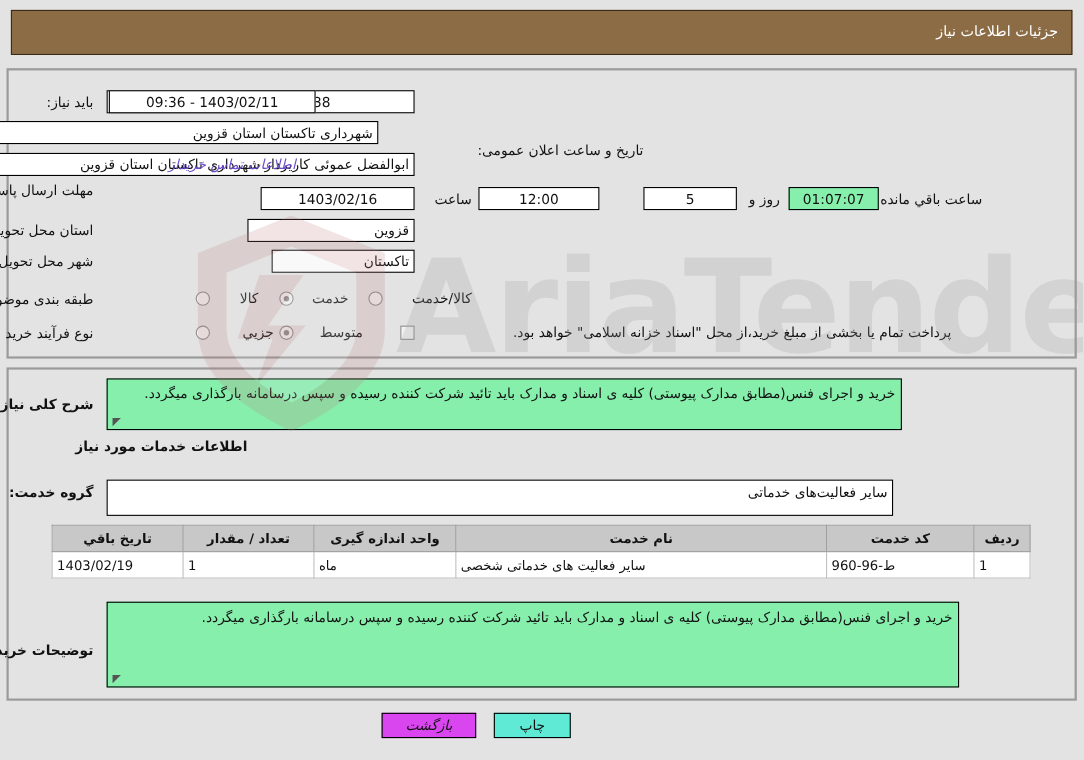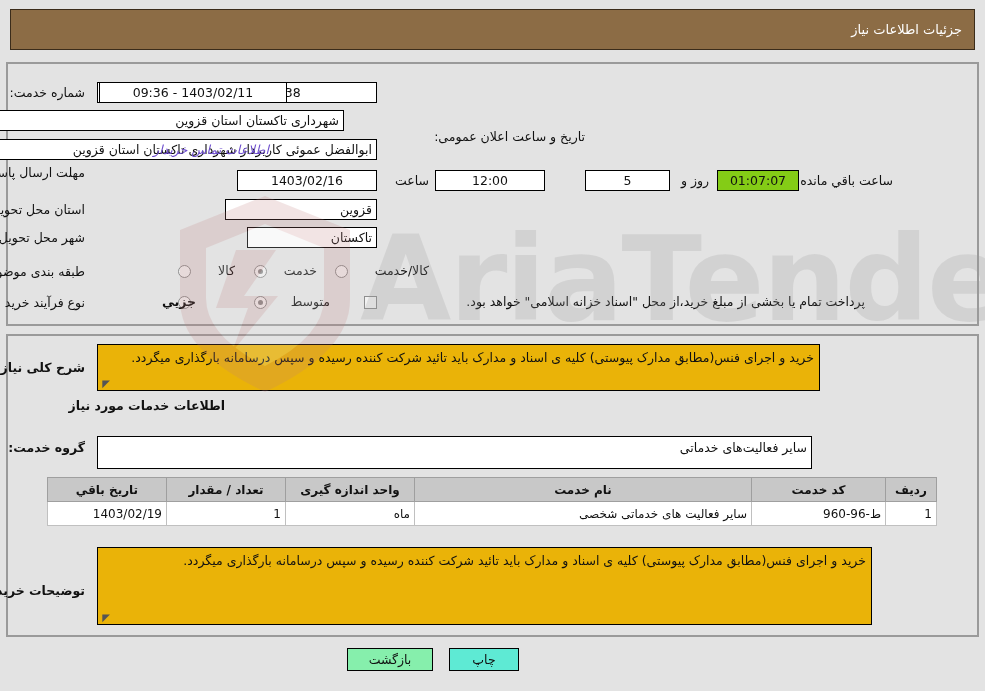--- a/index.html
+++ b/index.html
@@ -83,21 +83,21 @@
     line-height: 19px;
     padding: 0 4px;
     font-size: 12.5px;
     color: #111;
     white-space: nowrap;
     overflow: hidden;
     z-index: 3;
     text-align: right;
   }
   .fld.center { text-align: center; }
-  .fld.yellow { background: #84cc16; }
+  .fld.yellow { background: #86efac; }
   .plainword {
     position: absolute;
     font-size: 12.5px;
     color: #111;
     white-space: nowrap;
     z-index: 3;
   }
   .link {
     position: absolute;
     font-size: 12.5px;
@@ -132,21 +132,21 @@
     border: 1px solid #8e8e8e;
     background: #f2f2f2;
     box-sizing: border-box;
     z-index: 3;
   }
 
   
   .ta {
     position: absolute;
     box-sizing: border-box;
-    background: #eab308;
+    background: #86efac;
     border: 1px solid #000000;
     font-size: 12.5px;
     color: #111;
     padding: 3px 5px;
     line-height: 1.55;
     text-align: right;
     overflow: hidden;
     z-index: 3;
   }
   .ta .grip {
@@ -192,42 +192,42 @@
     font-size: 12px;
     padding: 0 4px;
     text-align: center;
     white-space: nowrap;
   }
   table.grid td {
     background: #ffffff;
     border: 1px solid #c0c0c0;
     height: 23px;
     padding: 0 4px;
-    text-align: right;
+    text-align: left;
     color: #111;
     font-size: 12px;
     white-space: nowrap;
   }
 
   
   .btn {
     position: absolute;
     box-sizing: border-box;
     height: 23px;
     line-height: 21px;
     border: 1px solid #000000;
     text-align: center;
     font-size: 12.5px;
     color: #111;
     cursor: pointer;
     z-index: 3;
     user-select: none;
   }
   .btn-print  { background: #5eead4; }
-  .btn-back   { background: #86efac; }
+  .btn-back   { background: #d946ef; font-style: italic; }
 </style>
 </head>
 <body>
 
 <div class="watermark">
   <svg width="985" height="691" viewBox="0 0 985 691" xmlns="http://www.w3.org/2000/svg">
     <g opacity="0.20">
       <path d="M180 230 L265 196 L350 230 L350 300 Q350 352 265 392 Q180 352 180 300 Z" fill="#c07d7d"></path>
       <path d="M206 248 L265 224 L324 248 L324 298 Q324 336 265 366 Q206 336 206 298 Z" fill="#e3e3e3"></path>
       <path d="M236 250 L276 250 L244 296 L278 296 L232 352 L248 308 L216 308 Z" fill="#c07d7d"></path>
@@ -237,21 +237,21 @@
     </g>
   </svg>
 </div>
 
 <div class="titlebar">
   <span class="titlebar-text">جزئیات اطلاعات نیاز</span>
 </div>
 
 <div class="panel panel-top"></div>
 
-<div class="lbl" style="right:900px; top:85px;">شماره خدمت:</div>
+<div class="lbl" style="right:900px; top:85px;">باید نیاز:</div>
 <div class="fld center" style="right:608px; top:82px; width:280px;">1103005121000038</div>
 
 <div class="lbl" style="right:400px; top:85px;margin-top:44px;">تاریخ و ساعت اعلان عمومی:</div>
 <div class="fld center" style="right:698px; top:82px; width:188px; left:101px;">1403/02/11 - 09:36</div>
 
 <div class="lbl" style="right:900px; top:113px;">نام دستگاه خریدار:</div>
 <div class="fld" style="right:641px; top:110px; width:378px;">شهرداری تاکستان استان قزوین</div>
 
 <div class="lbl" style="right:900px; top:142px;">ایجاد کننده درخواست:</div>
 <div class="fld" style="right:608px; top:139px; width:378px;">ابوالفضل عموئی کاریرداز شهرداری تاکستان استان قزوین</div>
@@ -279,21 +279,21 @@
 
 <div class="radio on" style="right:718px; top:265px;"></div>
 <div class="plainword" style="right:668px; top:263px;">خدمت</div>
 
 <div class="radio" style="right:637px; top:265px;"></div>
 <div class="plainword" style="right:556px; top:263px;margin-left:28px;">کالا/خدمت</div>
 
 <div class="lbl" style="right:900px; top:295px;">نوع فرآیند خرید :</div>
 
 <div class="radio" style="right:794px; top:296px;"></div>
-<div class="plainword" style="right:789px; top:294px;font-weight:bold;">جزیي</div>
+<div class="plainword" style="right:736px; top:294px;">جزیي</div>
 
 <div class="radio on" style="right:718px; top:296px;"></div>
 <div class="plainword" style="right:655px; top:294px;">متوسط</div>
 
 <div class="checkbox" style="right:608px; top:296px;"></div>
 <div class="plainword" style="right:120px; top:294px;">پرداخت تمام یا بخشی از مبلغ خرید،از محل "اسناد خزانه اسلامی" خواهد بود.</div>
 
 <div class="panel panel-bottom"></div>
 
 <div class="lbl lbl-bold" style="right:900px; top:360px;">شرح کلی نیاز:</div>

